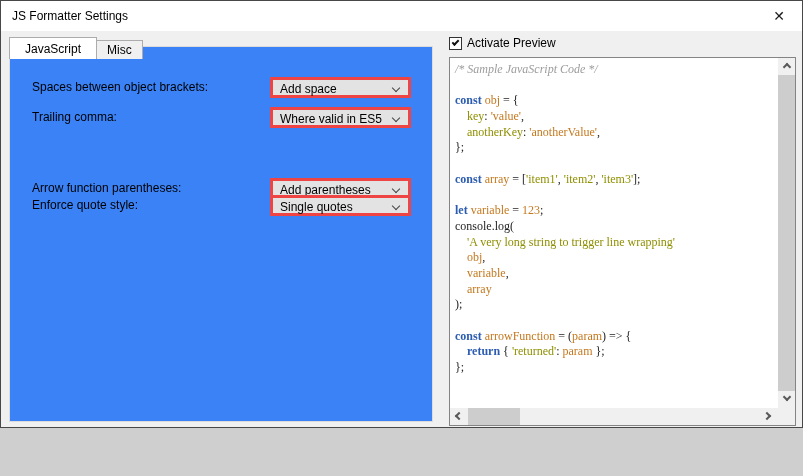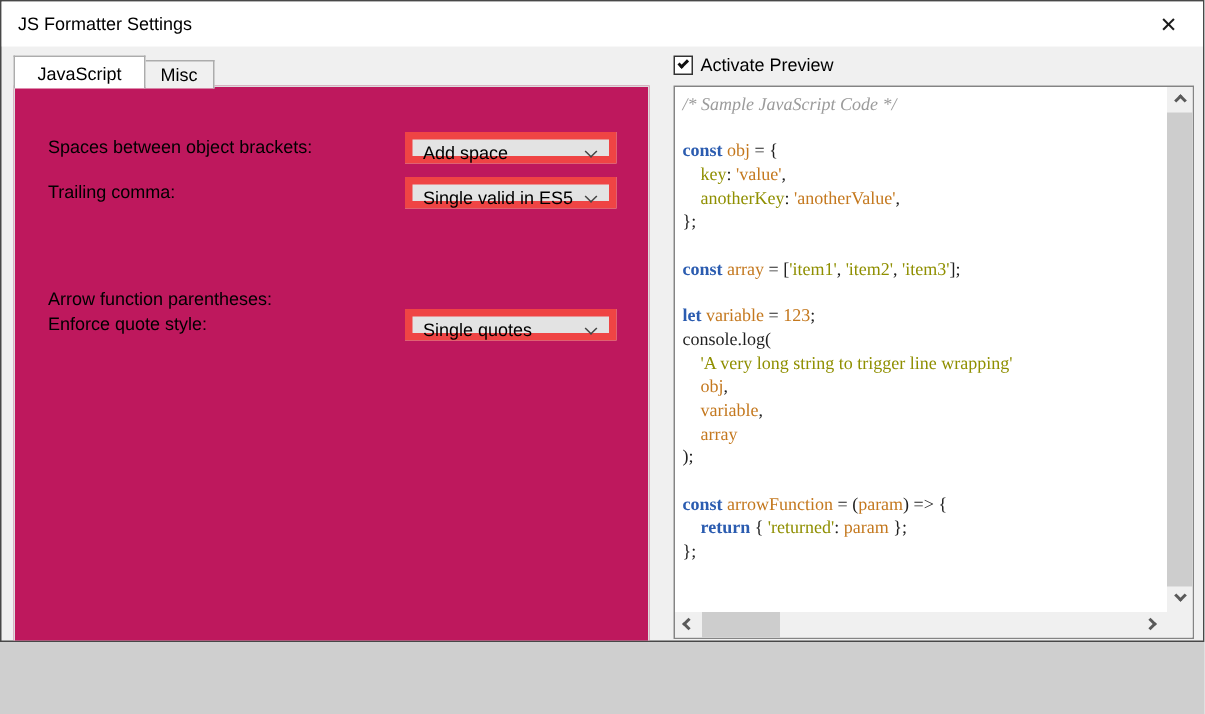--- a/index.html
+++ b/index.html
@@ -14,26 +14,26 @@
                line-height:30px; font-size:14px; color:#1a1a1a; cursor:default; }
 
   
   .tabstrip { position:absolute; left:8px; top:36px; display:flex; align-items:flex-end; z-index:3; }
   .tab { border:1px solid #ACACAC; border-bottom:none; background:#F0F0F0; height:19px;
          padding:0 10px; line-height:19px; }
   .tab.active { background:#FFFFFF; height:22px; line-height:22px; padding:0 15px; position:relative; z-index:4; }
   .tab + .tab { margin-left:0; border-left:none; }
 
   
-  .tab-panel { position:absolute; left:8px; top:56px; width:424px; height:376px;
-               background:#be185d; border:1px solid #DCDCDC; z-index:1; }
+  .tab-panel { position:absolute; left:8px; top:45px; width:424px; height:376px;
+               background:#3b82f6; border:1px solid #DCDCDC; z-index:1; }
   .row { position:absolute; left:0; width:100%; height:21px; }
   .row .lbl { position:absolute; left:22px; top:0; line-height:21px; color:#000; }
   .combo { position:absolute; left:260px; top:0; width:141px; height:21px; background:#E3E3E3;
-           border:5px solid #ef4444; }
+           border:3px solid #ef4444; }
   .combo .val { position:absolute; left:7px; top:0; line-height:19px; color:#000; }
   .combo .chev-wrap { position:absolute; right:5px; top:5px; width:10px; height:10px; }
 
   
   .chev { display:block; width:6px; height:6px; border-left:1px solid #444; border-top:1px solid #444; }
   .chev.down { transform:rotate(225deg); }
   .sb-chev { display:block; width:6px; height:6px; border-left:2px solid #5a5a5a; border-top:2px solid #5a5a5a; }
   .sb-chev.up { transform:rotate(45deg); margin:6px auto 0; }
   .sb-chev.down { transform:rotate(225deg); margin:3px auto 0; }
   .sb-chev.left { transform:rotate(-45deg); margin:5px 0 0 6px; }
@@ -102,28 +102,34 @@
         <div class="combo">
           <span class="val">Add space</span>
           <span class="chev-wrap">
             <span class="chev down"></span>
           </span>
         </div>
       </div>
       <div class="row" style="top: 59.5px;">
         <span class="lbl">Trailing comma:</span>
         <div class="combo">
-          <span class="val">Single valid in ES5</span>
+          <span class="val">Where valid in ES5</span>
           <span class="chev-wrap">
             <span class="chev down"></span>
           </span>
         </div>
       </div>
       <div class="row" style="top: 118.5px; margin-top: 12px;">
         <span class="lbl">Arrow function parentheses:</span>
+        <div class="combo">
+          <span class="val">Add parentheses</span>
+          <span class="chev-wrap">
+            <span class="chev down"></span>
+          </span>
+        </div>
       </div>
       <div class="row" style="top: 148px;">
         <span class="lbl">Enforce quote style:</span>
         <div class="combo">
           <span class="val">Single quotes</span>
           <span class="chev-wrap">
             <span class="chev down"></span>
           </span>
         </div>
       </div>

